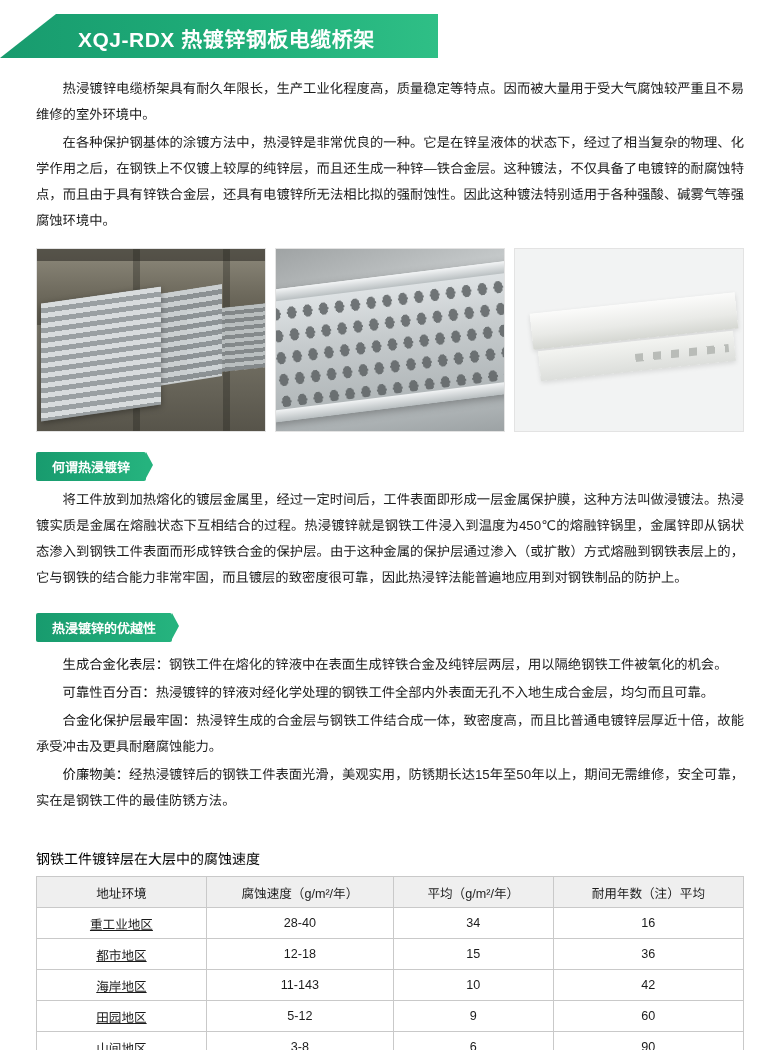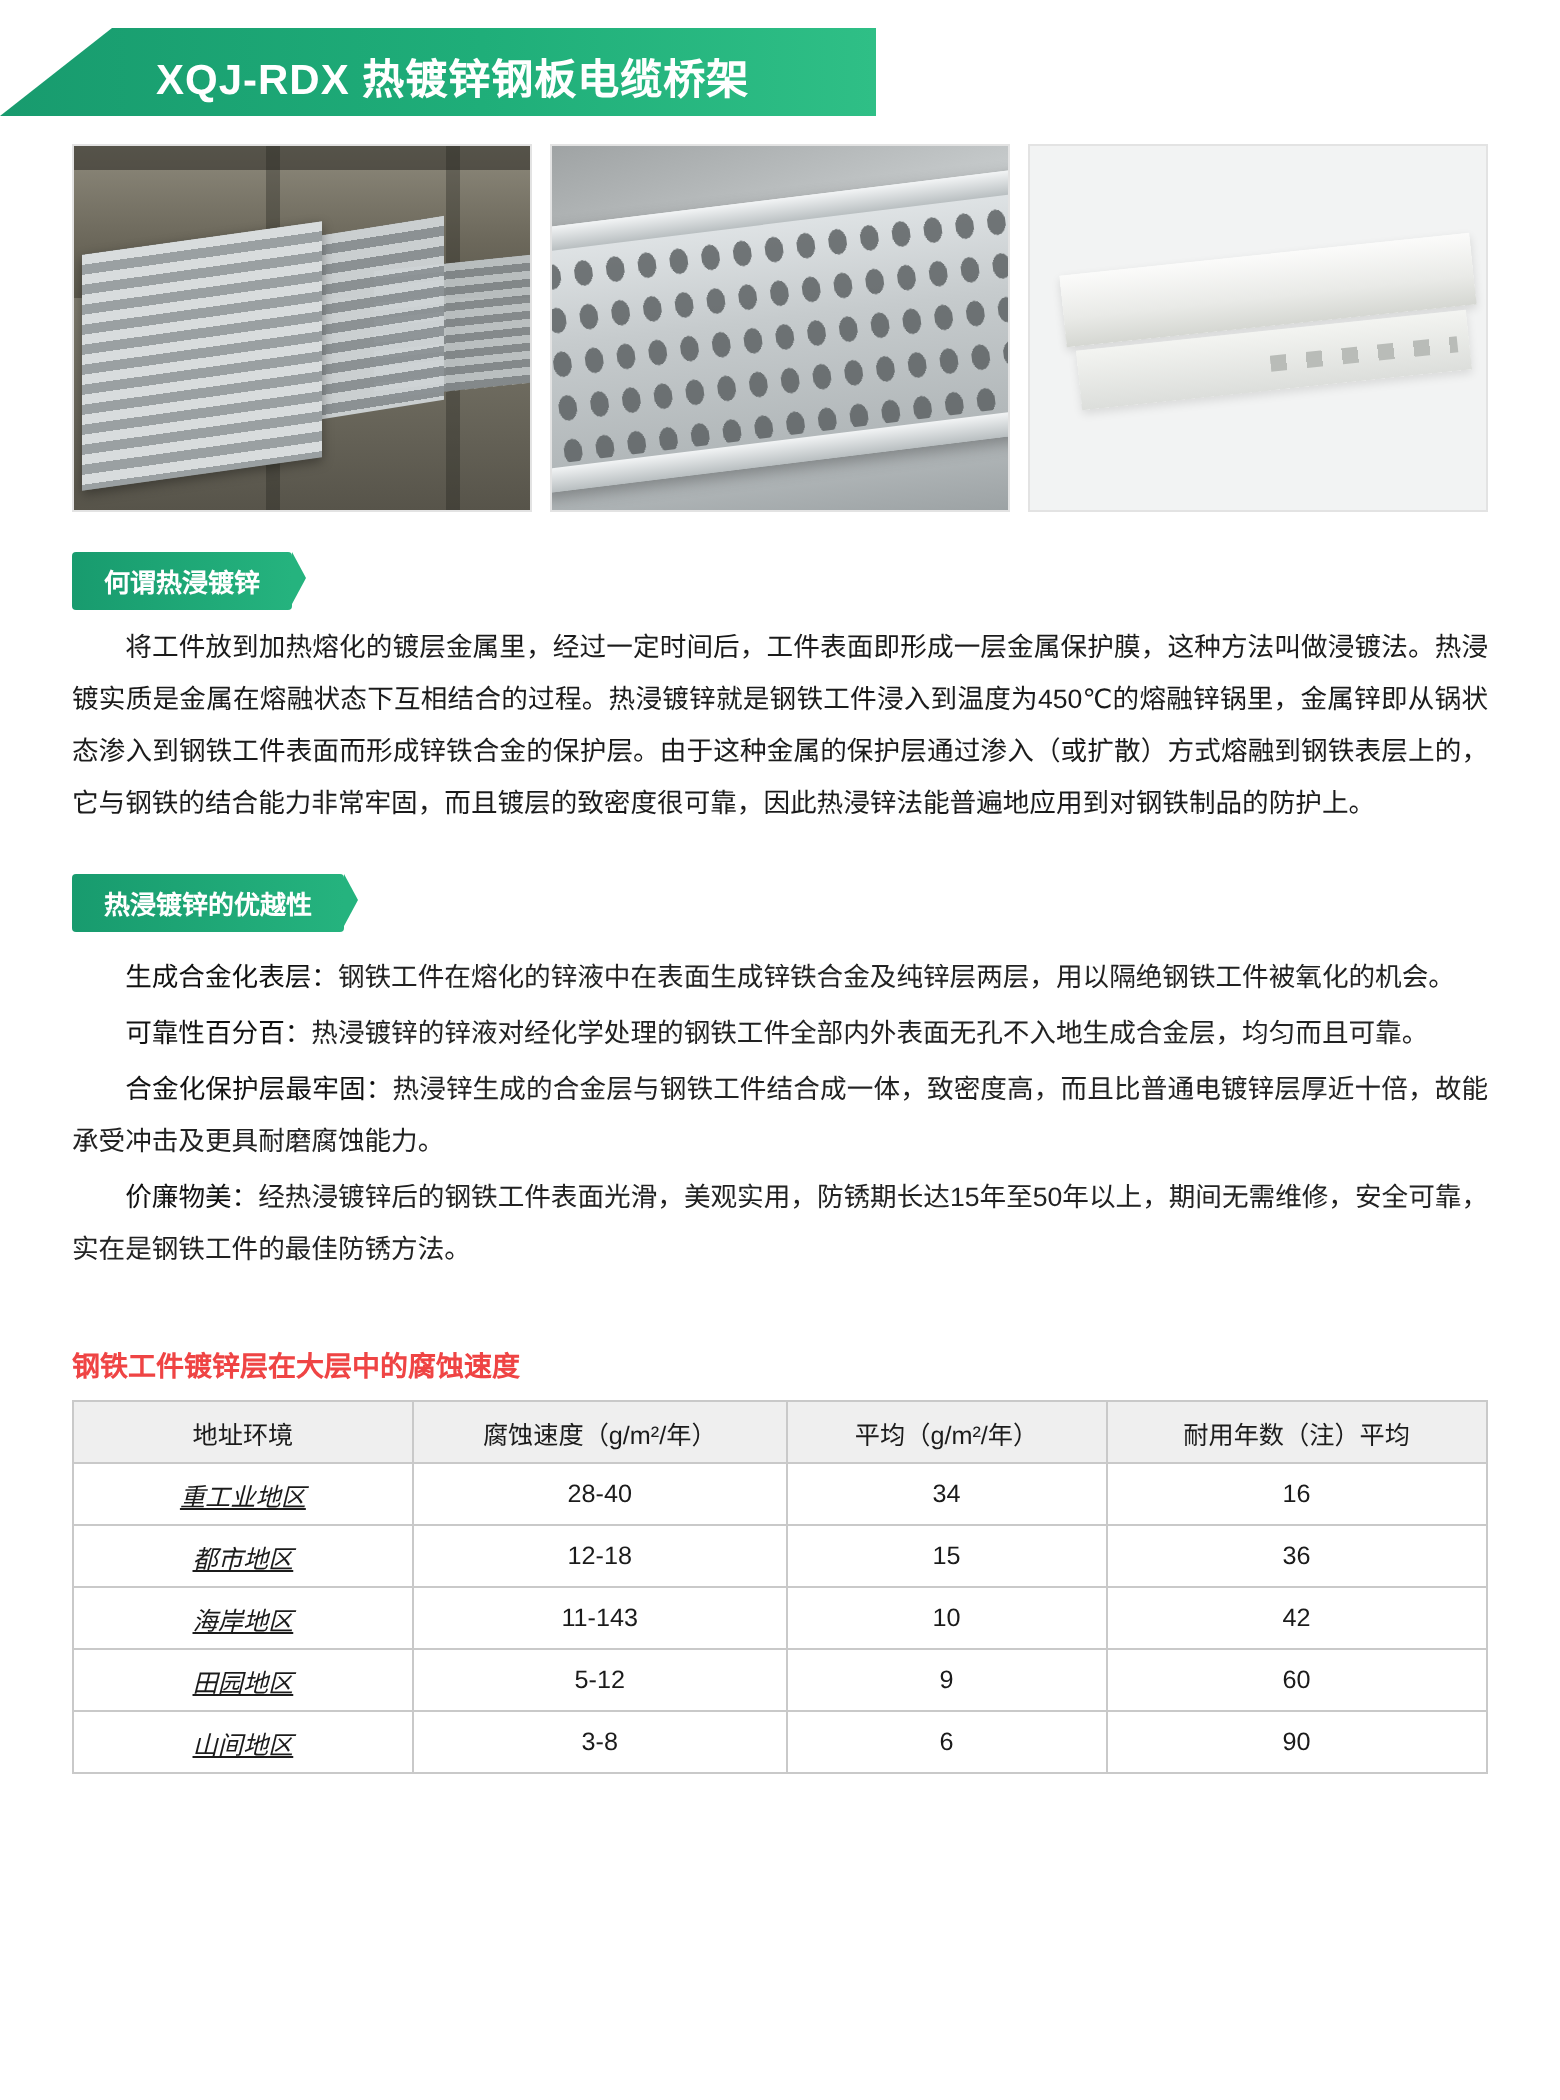--- a/index.html
+++ b/index.html
@@ -201,58 +201,61 @@
     line-height: 26px;
     text-align: justify;
     text-indent: 2em;
   }
   .bullets b { font-weight: normal; color:#111; }
 
   
   .table-title {
     margin: 34px 36px 8px 36px;
     font-size: 14px;
-    font-weight: bold;
-    color: #ef4444;
+    font-weight: normal;
+    color: #000000;
   }
   table.corr {
     margin: 0 36px;
     width: 708px;
     border-collapse: collapse;
     font-size: 12.6px;
   }
   table.corr th, table.corr td {
     border: 1px solid #c9c9c9;
     text-align: center;
     padding: 5px 2px;
     height: 20px;
     color: #1b1b1b;
   }
   table.corr thead th {
     background: #efefef;
     font-weight: normal;
   }
   table.corr td.env {
     text-decoration: underline;
-    font-style: italic;
   }
 </style>
 </head>
 <body>
 
 <div class="page">
 
   
   <div class="header-banner">
     <div class="bar"></div>
     <div class="notch"></div>
     <div class="header-title">XQJ-RDX 热镀锌钢板电缆桥架</div>
   </div>
 
   
+  <div class="content intro">
+    <p class="para">热浸镀锌电缆桥架具有耐久年限长，生产工业化程度高，质量稳定等特点。因而被大量用于受大气腐蚀较严重且不易维修的室外环境中。</p>
+    <p class="para">在各种保护钢基体的涂镀方法中，热浸锌是非常优良的一种。它是在锌呈液体的状态下，经过了相当复杂的物理、化学作用之后，在钢铁上不仅镀上较厚的纯锌层，而且还生成一种锌—铁合金层。这种镀法，不仅具备了电镀锌的耐腐蚀特点，而且由于具有锌铁合金层，还具有电镀锌所无法相比拟的强耐蚀性。因此这种镀法特别适用于各种强酸、碱雾气等强腐蚀环境中。</p>
+  </div>
 
   
   <div class="photo-row">
     <div class="photo p1">
       <div class="sky"></div>
       <div class="floor"></div>
       <div class="beam"></div>
       <div class="post" style="left:96px"></div>
       <div class="post" style="left:186px"></div>
       <div class="stackC"></div>

